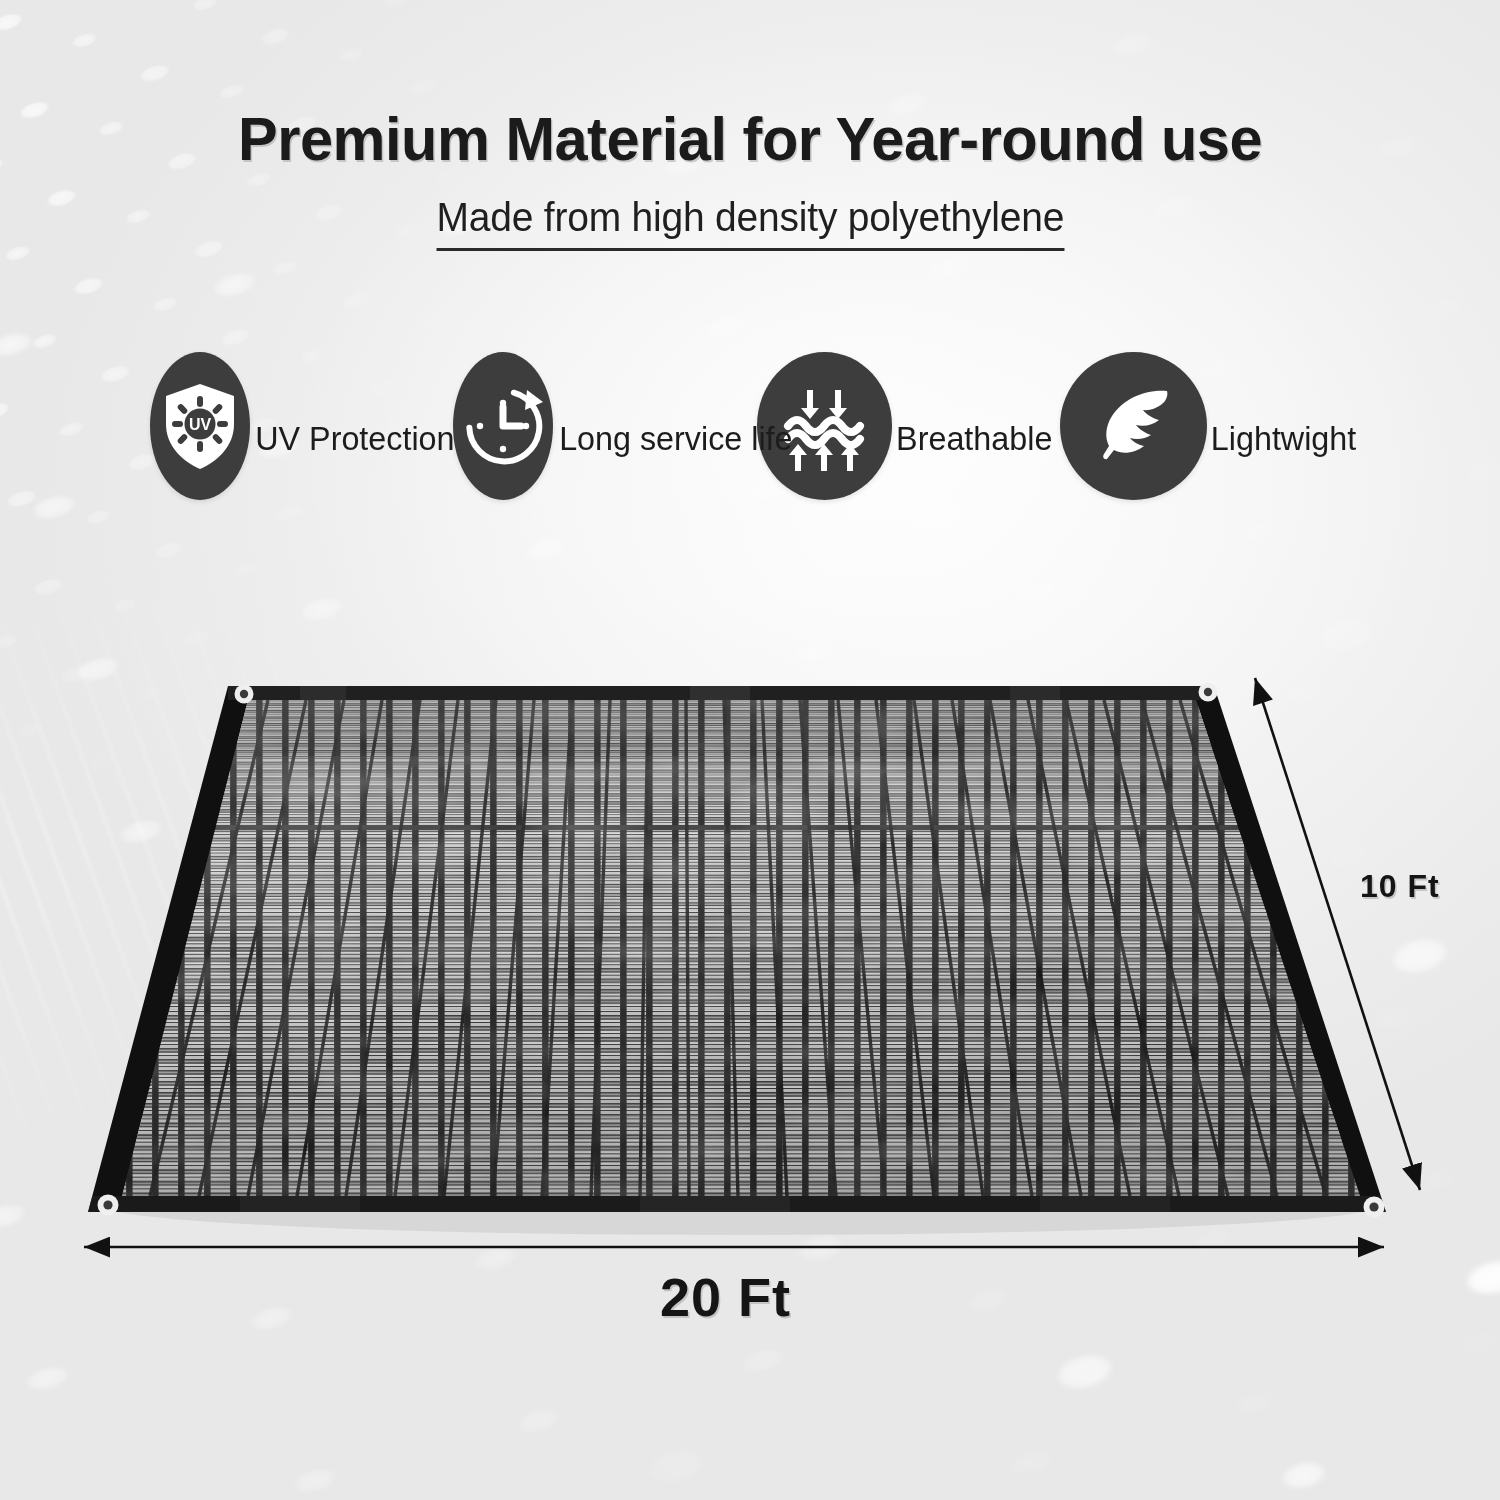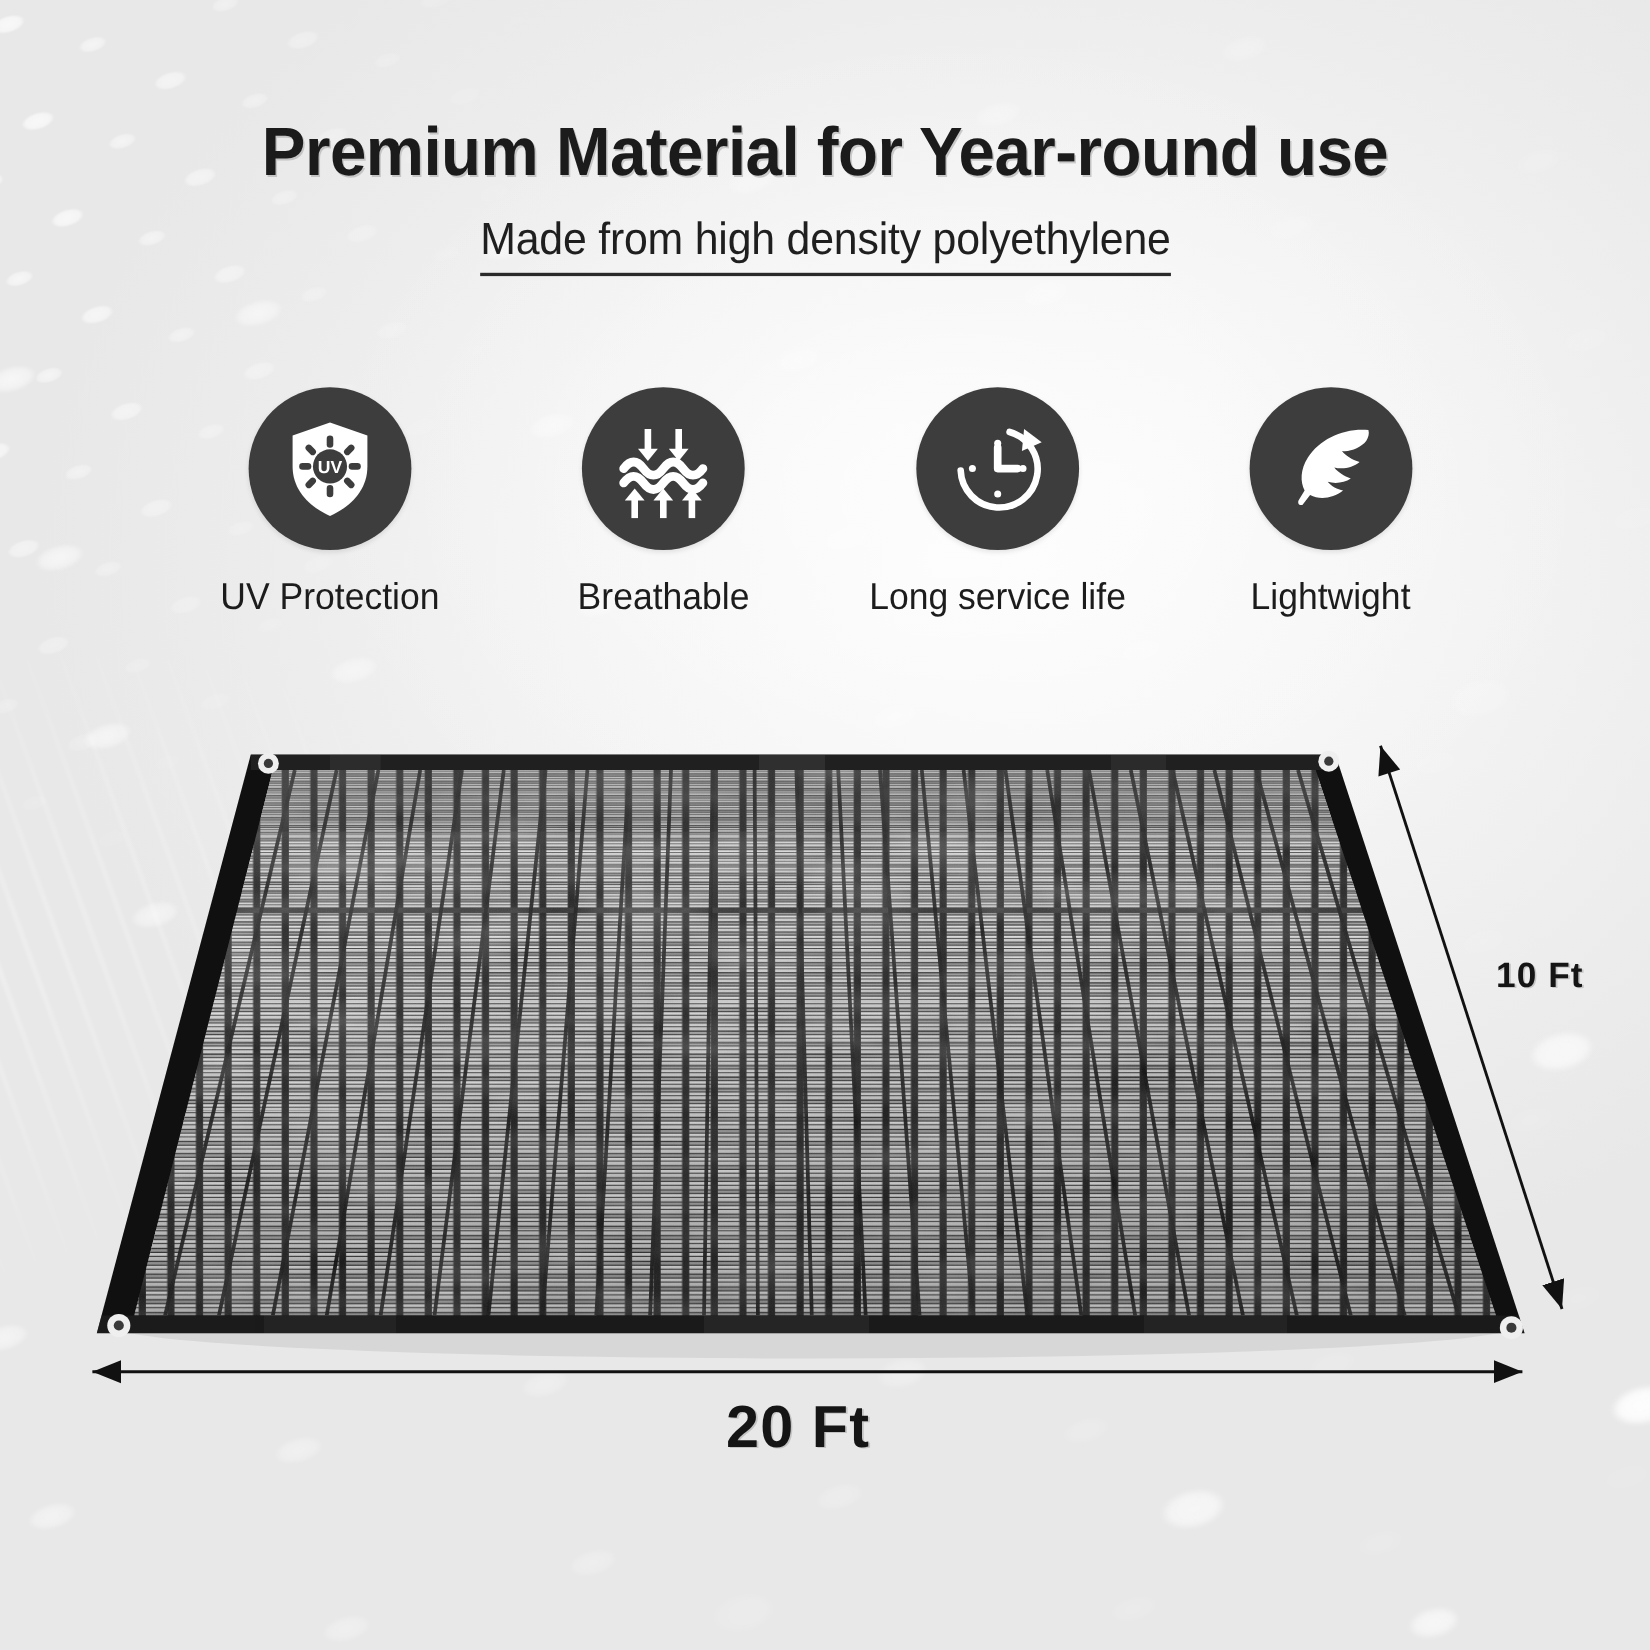--- a/index.html
+++ b/index.html
@@ -141,21 +141,21 @@
     top: 352px;
     left: 150px;
     width: 1210px;
     display: flex;
     justify-content: space-between;
     align-items: flex-start;
     z-index: 6;
   }
   .feature {
     display: flex;
-    flex-direction: column;
+    flex-direction: row;
     align-items: center;
     width: 300px;
   }
   .icon-circle {
     width: 148px;
     height: 148px;
     border-radius: 50%;
     background: #3d3d3d;
     display: flex;
     align-items: center;
@@ -240,20 +240,35 @@
             <rect x="22" y="45" width="11" height="6" rx="3"></rect>
             <rect x="67" y="45" width="11" height="6" rx="3"></rect>
             <rect x="29.5" y="27.5" width="6" height="11" rx="3" transform="rotate(-45 32.5 33)"></rect>
             <rect x="64.5" y="27.5" width="6" height="11" rx="3" transform="rotate(45 67.5 33)"></rect>
             <rect x="29.5" y="57.5" width="6" height="11" rx="3" transform="rotate(45 32.5 63)"></rect>
             <rect x="64.5" y="57.5" width="6" height="11" rx="3" transform="rotate(-45 67.5 63)"></rect>
           </g>
         </svg>
       </div>
       <div class="feature-label">UV Protection</div>
+    </div>
+
+    <div class="feature">
+      <div class="icon-circle">
+        <svg width="100" height="100" viewBox="0 0 100 100" aria-hidden="true">
+          <path d="M50 15 A35 35 0 1 1 18.5 62" fill="none" stroke="#ffffff" stroke-width="6" stroke-linecap="round" transform="rotate(18 50 50)"></path>
+          <path d="M74 14 L90 26 L72 34 Z" fill="#ffffff"></path>
+          <circle cx="50" cy="27" r="3.2" fill="#ffffff"></circle>
+          <circle cx="50" cy="73" r="3.2" fill="#ffffff"></circle>
+          <circle cx="27" cy="50" r="3.2" fill="#ffffff"></circle>
+          <circle cx="73" cy="50" r="3.2" fill="#ffffff"></circle>
+          <path d="M50 31 V50 H68" fill="none" stroke="#ffffff" stroke-width="7" stroke-linecap="round" stroke-linejoin="round"></path>
+        </svg>
+      </div>
+      <div class="feature-label">Long service life</div>
     </div>
 
     <div class="feature">
       <div class="icon-circle">
         <svg width="100" height="100" viewBox="0 0 100 100" aria-hidden="true">
           <g fill="#ffffff">
             <rect x="33" y="14" width="6" height="20"></rect>
             <path d="M27 32 L45 32 L36 43 Z"></path>
             <rect x="61" y="14" width="6" height="20"></rect>
             <path d="M55 32 L73 32 L64 43 Z"></path>
@@ -264,35 +279,20 @@
             <rect x="21" y="77" width="6" height="18"></rect>
             <path d="M15 79 L33 79 L24 68 Z"></path>
             <rect x="47" y="77" width="6" height="18"></rect>
             <path d="M41 79 L59 79 L50 68 Z"></path>
             <rect x="73" y="77" width="6" height="18"></rect>
             <path d="M67 79 L85 79 L76 68 Z"></path>
           </g>
         </svg>
       </div>
       <div class="feature-label">Breathable</div>
-    </div>
-
-    <div class="feature">
-      <div class="icon-circle">
-        <svg width="100" height="100" viewBox="0 0 100 100" aria-hidden="true">
-          <path d="M50 15 A35 35 0 1 1 18.5 62" fill="none" stroke="#ffffff" stroke-width="6" stroke-linecap="round" transform="rotate(18 50 50)"></path>
-          <path d="M74 14 L90 26 L72 34 Z" fill="#ffffff"></path>
-          <circle cx="50" cy="27" r="3.2" fill="#ffffff"></circle>
-          <circle cx="50" cy="73" r="3.2" fill="#ffffff"></circle>
-          <circle cx="27" cy="50" r="3.2" fill="#ffffff"></circle>
-          <circle cx="73" cy="50" r="3.2" fill="#ffffff"></circle>
-          <path d="M50 31 V50 H68" fill="none" stroke="#ffffff" stroke-width="7" stroke-linecap="round" stroke-linejoin="round"></path>
-        </svg>
-      </div>
-      <div class="feature-label">Long service life</div>
     </div>
 
     <div class="feature">
       <div class="icon-circle">
         <svg width="100" height="100" viewBox="0 0 100 100" aria-hidden="true">
           <path d="M84 15 C62 13 40 23 29 40 C22 51 22 62 26 70 L21 78 C19 81 21 84 24 83 L31 74
                    C40 79 52 77 61 70 C56 69 50 66 47 62 C54 64 62 63 68 59
                    C62 57 56 53 53 49 C61 51 70 49 76 44 C69 42 63 38 60 34
                    C68 35 77 31 82 25 C84 22 85 18 84 15 Z" fill="#ffffff"></path>
         </svg>

